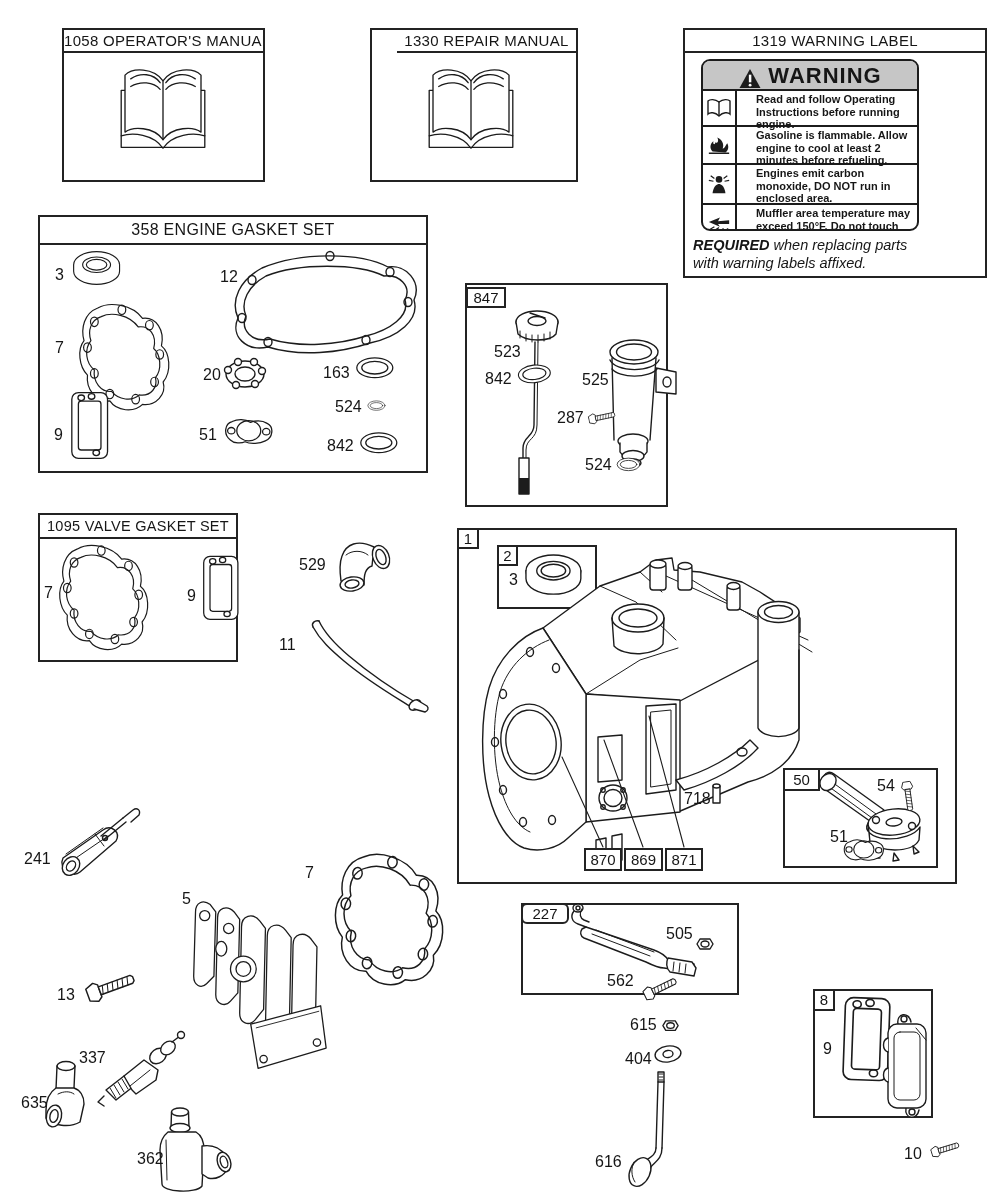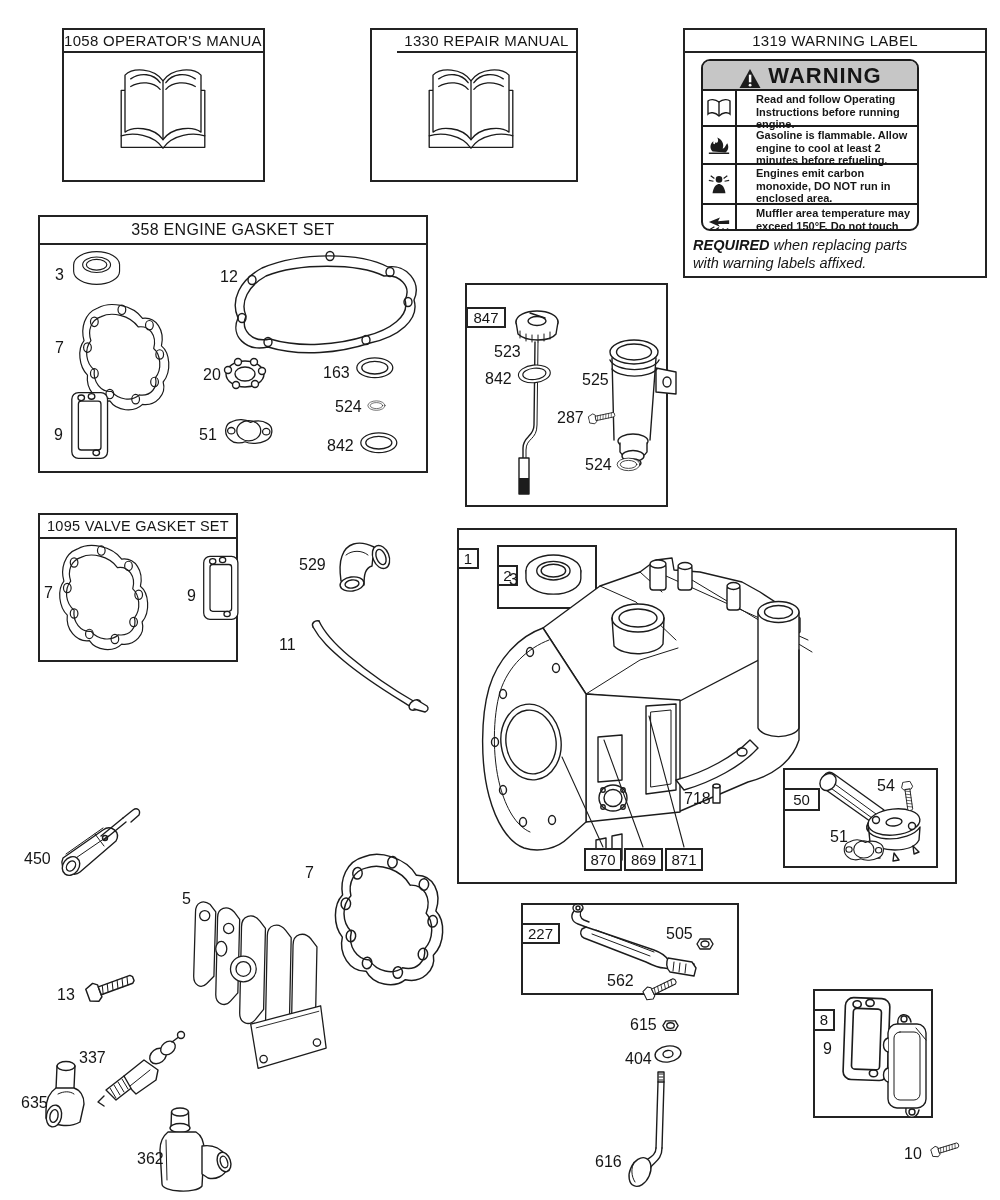--- a/index.html
+++ b/index.html
@@ -2,21 +2,21 @@
 <html><head>
 <meta charset="utf-8">
 <style>
   html,body{margin:0;padding:0;background:#fff;}
   #canvas{position:relative;width:1000px;height:1200px;background:#ffffff;overflow:hidden;
           font-family:"Liberation Sans", sans-serif;color:#161616;}
   .pbox{position:absolute;border:2px solid #232323;box-sizing:border-box;background:transparent;z-index:1;}
   .pbox .title{display:block;text-align:center;border-bottom:2px solid #232323;
                font-size:15px;letter-spacing:.3px;white-space:nowrap;overflow:hidden;}
   .corner{position:absolute;border:2px solid #232323;background:#fff;box-sizing:border-box;
-          text-align:center;font-size:15px;line-height:17px;z-index:4;margin-top:20px;}
+          text-align:center;font-size:15px;line-height:17px;z-index:4;}
   .refbox{position:absolute;border:2px solid #232323;background:#fff;box-sizing:border-box;
           text-align:center;font-size:15px;line-height:19px;z-index:4;}
   .callout{position:absolute;font-size:16px;z-index:5;white-space:nowrap;}
   #art{position:absolute;left:0;top:0;z-index:3;}
   
   .wsign{position:absolute;left:16px;top:29px;width:218px;height:172px;border:2px solid #1c1c1c;
          border-radius:9px;box-sizing:border-box;overflow:hidden;background:#fff;}
   .wbanner{height:28px;background:#c6c6c6;display:flex;align-items:flex-end;justify-content:center;
            gap:6px;border-bottom:2px solid #1c1c1c;}
   .wbanner .wtxt{font-size:22px;font-weight:bold;letter-spacing:1px;}
@@ -109,21 +109,21 @@
   <div class="pbox" style="left:457px;top:528px;width:500px;height:356px;"></div>
   <div class="corner" style="left:457px;top:528px;width:22px;height:21px;">1</div>
 
   <div class="pbox" style="left:497px;top:545px;width:100px;height:64px;"></div>
   <div class="corner" style="left:497px;top:545px;width:21px;height:21px;">2</div>
 
   <div class="pbox" style="left:783px;top:768px;width:155px;height:100px;"></div>
   <div class="corner" style="left:783px;top:768px;width:37px;height:23px;line-height:19px;">50</div>
 
   <div class="pbox" style="left:521px;top:903px;width:218px;height:92px;"></div>
-  <div class="corner" style="left:521px;top:903px;width:39px;height:21px;">227</div>
+  <div class="corner" style="left:521px;top:903px;width:48px;height:21px;border-radius:6px;">227</div>
 
   <div class="pbox" style="left:813px;top:989px;width:120px;height:129px;"></div>
   <div class="corner" style="left:813px;top:989px;width:22px;height:22px;">8</div>
 
   <div class="refbox" style="left:584px;top:848px;width:38px;height:23px;">870</div>
   <div class="refbox" style="left:624px;top:848px;width:39px;height:23px;">869</div>
   <div class="refbox" style="left:665px;top:848px;width:38px;height:23px;">871</div>
 
   <span class="callout" style="left:55px;top:266px;">3</span>
   <span class="callout" style="left:220px;top:268px;">12</span>
@@ -146,21 +146,21 @@
 
   <span class="callout" style="left:299px;top:556px;">529</span>
   <span class="callout" style="left:279px;top:636px;">11</span>
 
   <span class="callout" style="left:509px;top:571px;">3</span>
   <span class="callout" style="left:684px;top:790px;">718</span>
 
   <span class="callout" style="left:877px;top:777px;">54</span>
   <span class="callout" style="left:830px;top:828px;">51</span>
 
-  <span class="callout" style="left:24px;top:850px;">450</span>
+  <span class="callout" style="left:24px;top:850px;">241</span>
   <span class="callout" style="left:305px;top:864px;">7</span>
   <span class="callout" style="left:182px;top:890px;">5</span>
   <span class="callout" style="left:57px;top:986px;">13</span>
   <span class="callout" style="left:79px;top:1049px;">337</span>
   <span class="callout" style="left:21px;top:1094px;">635</span>
   <span class="callout" style="left:137px;top:1150px;">362</span>
 
   <span class="callout" style="left:666px;top:925px;">505</span>
   <span class="callout" style="left:607px;top:972px;">562</span>
 

